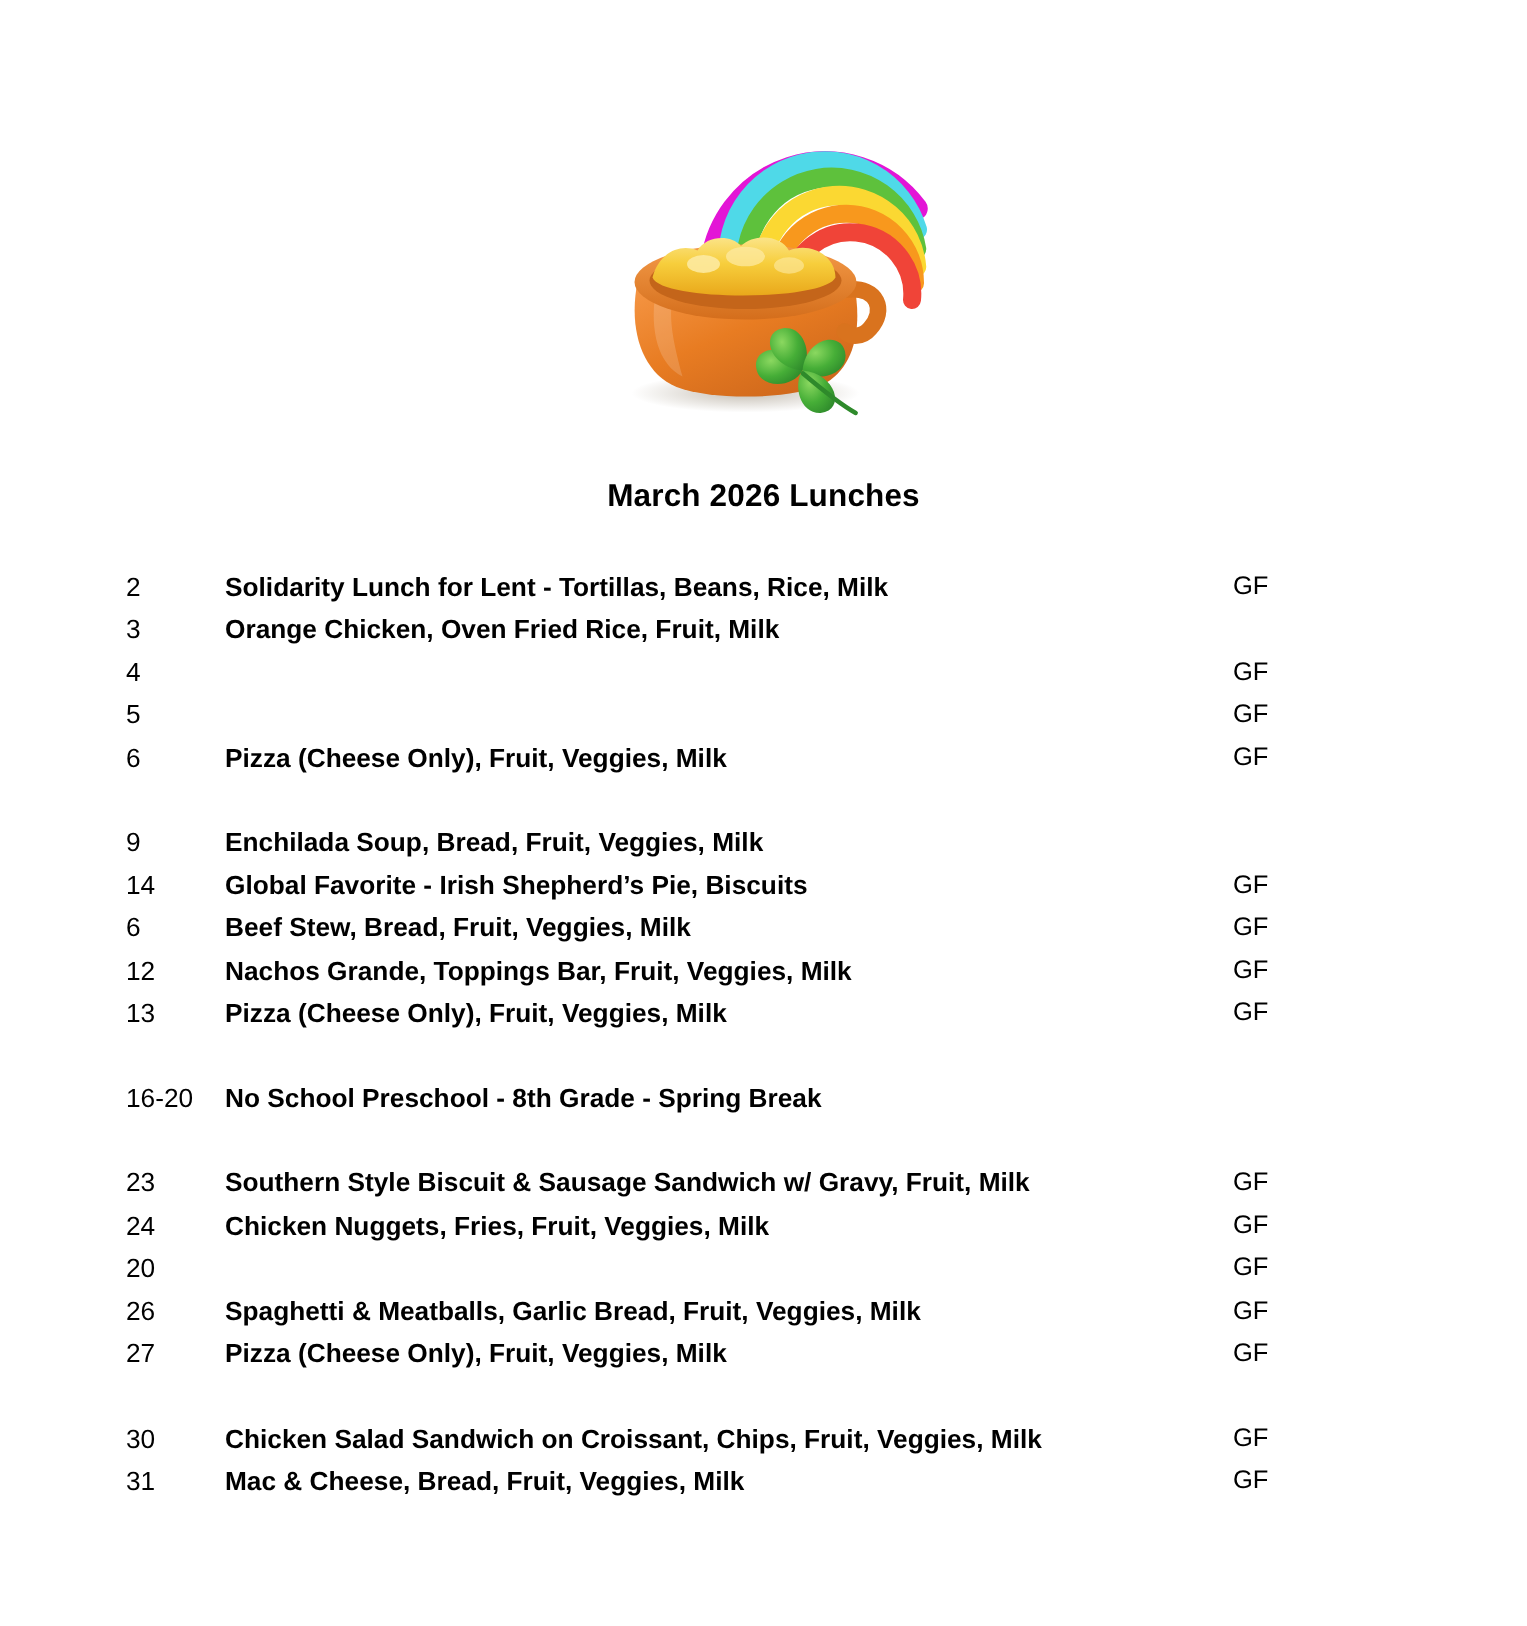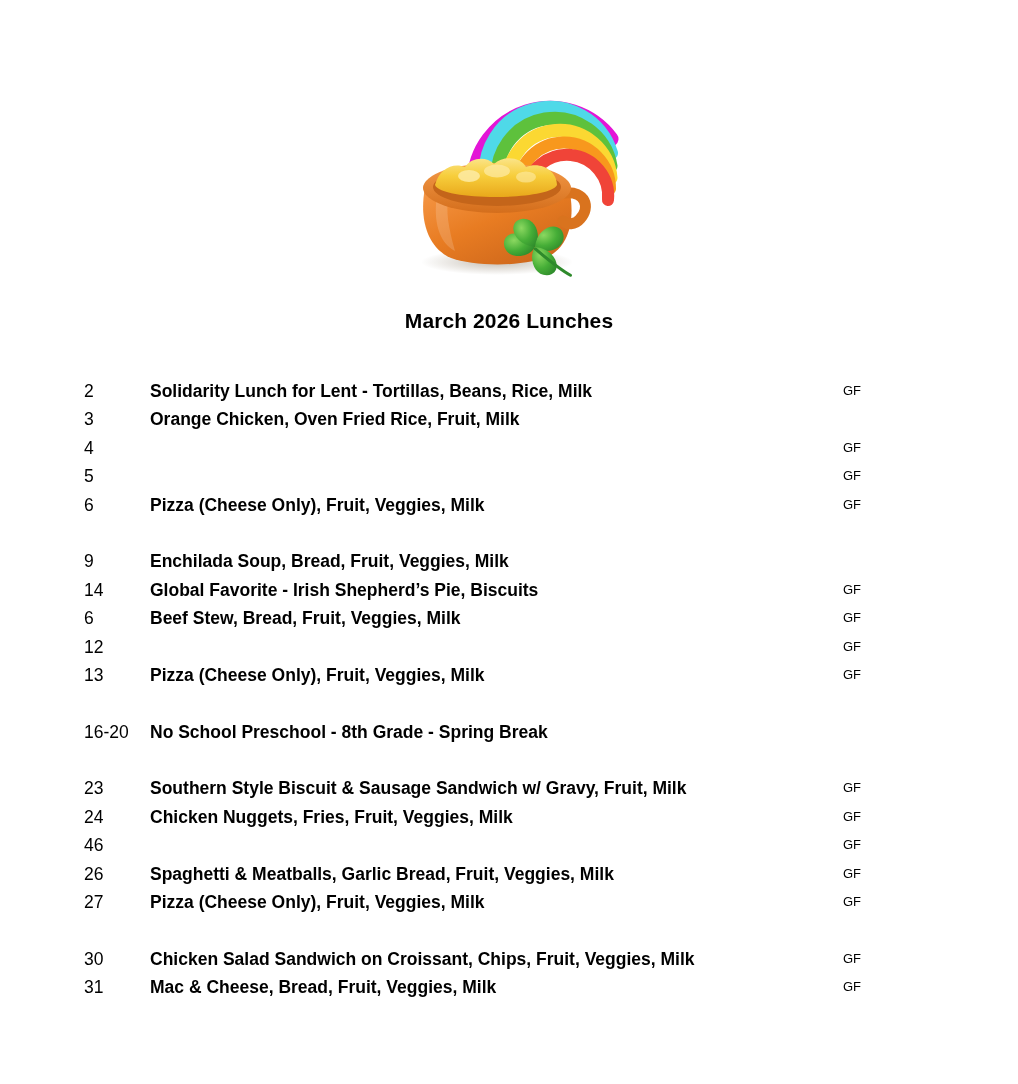--- a/index.html
+++ b/index.html
@@ -29,21 +29,21 @@
     width: 260px;
     height: 240px;
     margin: 0 auto;
   }
   .art-svg { display: block; width: 260px; height: 240px; }
 
   
   .title {
     position: absolute;
     left: 0;
-    top: 308px;
+    top: 318px;
     width: 1018px;
     text-align: center;
     font-size: 21px;
     font-weight: bold;
     letter-spacing: 0.1px;
     line-height: 26px;
     white-space: nowrap;
   }
 
   
@@ -72,23 +72,23 @@
   .desc {
     position: absolute;
     left: 150px;
     top: 0;
     font-size: 17.5px;
     line-height: 28.4px;
     font-weight: bold;
   }
   .gf {
     position: absolute;
-    left: 843px;
+    left: 822px;
     top: 0;
-    font-size: 13px;
+    font-size: 17px;
     line-height: 28.4px;
   }
 </style>
 </head>
 <body>
 
 <div class="art-wrap">
   <div class="art-inner">
     <svg class="art-svg" viewBox="0 0 260 240">
       <defs>
@@ -199,20 +199,21 @@
         <span class="desc">Global Favorite - Irish Shepherd’s Pie, Biscuits</span>
         <span class="gf">GF</span>
       </div>
       <div class="menu-row">
         <span class="day">6</span>
         <span class="desc">Beef Stew, Bread, Fruit, Veggies, Milk</span>
         <span class="gf">GF</span>
       </div>
       <div class="menu-row">
         <span class="day">12</span>
+        <span class="desc">Nachos Grande, Toppings Bar, Fruit, Veggies, Milk</span>
         <span class="gf">GF</span>
       </div>
       <div class="menu-row">
         <span class="day">13</span>
         <span class="desc">Pizza (Cheese Only), Fruit, Veggies, Milk</span>
         <span class="gf">GF</span>
       </div>
     </div>
     <div class="block-gap"></div>
     <div class="menu-block">
@@ -227,21 +228,21 @@
         <span class="day">23</span>
         <span class="desc">Southern Style Biscuit &amp; Sausage Sandwich w/ Gravy, Fruit, Milk</span>
         <span class="gf">GF</span>
       </div>
       <div class="menu-row">
         <span class="day">24</span>
         <span class="desc">Chicken Nuggets, Fries, Fruit, Veggies, Milk</span>
         <span class="gf">GF</span>
       </div>
       <div class="menu-row">
-        <span class="day">46</span>
+        <span class="day">20</span>
         <span class="gf">GF</span>
       </div>
       <div class="menu-row">
         <span class="day">26</span>
         <span class="desc">Spaghetti &amp; Meatballs, Garlic Bread, Fruit, Veggies, Milk</span>
         <span class="gf">GF</span>
       </div>
       <div class="menu-row">
         <span class="day">27</span>
         <span class="desc">Pizza (Cheese Only), Fruit, Veggies, Milk</span>

